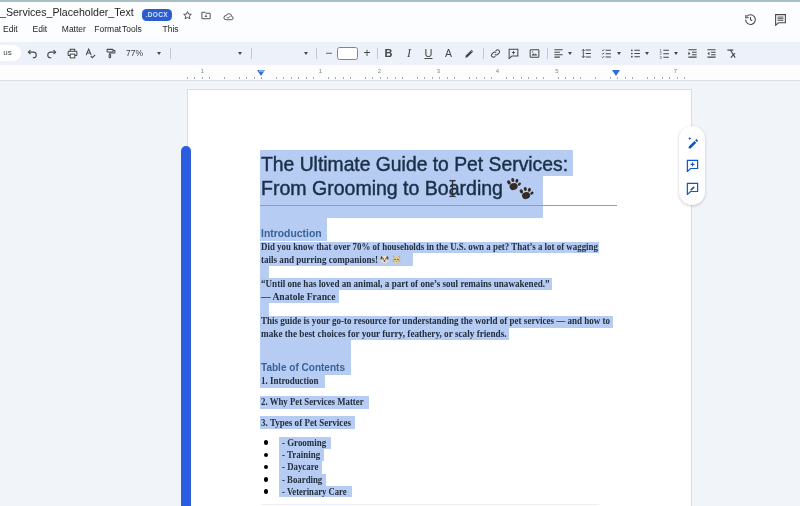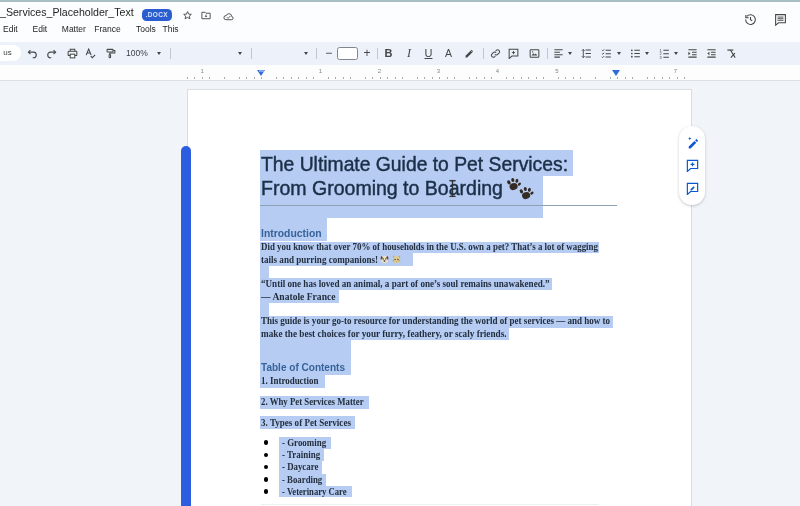--- a/index.html
+++ b/index.html
@@ -49,22 +49,22 @@
     <path d="M3.4 3.5v5.2h5.2" fill="none"></path>
     <path d="M12 7.5v4.8l3.2 1.9"></path>
   </svg>
 <svg class="abs" style="left:774px;top:13px" width="13" height="13" viewBox="0 0 24 24" fill="none" stroke="#444746" stroke-width="2">
     <path d="M3 3h18v15H8.4L3 22.4V3z"></path>
     <path d="M6.5 7.5h11M6.5 10.5h11M6.5 13.5h11" stroke-width="1.7"></path>
   </svg>
 <span class="mitem" style="left:3px">Edit</span>
 <span class="mitem" style="left:32.5px">Edit</span>
 <span class="mitem" style="left:61.8px">Matter</span>
-<span class="mitem" style="left:94.3px">France</span>
-<span class="mitem" style="left:136px">Tools</span>
+<span class="mitem" style="left:94.3px">Format</span>
+<span class="mitem" style="left:122px">Tools</span>
 <span class="mitem" style="left:162.5px">This</span>
 <div id="toolbar" class="abs"></div>
 <div id="menuspill" class="abs">us</div>
 <span class="ti" style="left:32.6px">
     <svg width="11" height="11" viewBox="0 0 24 24">
       <path d="M7.5 4.5L3 9l4.5 4.5" fill="none" stroke="#444746" stroke-width="2.4"></path>
       <path d="M3.8 9H14a6.2 6.2 0 0 1 0 12.4h-1.5" fill="none" stroke="#444746" stroke-width="2.4"></path>
     </svg>
   </span>
 <span class="ti" style="left:51.4px">
@@ -86,21 +86,21 @@
       <path d="M12.5 17.5l3.5 3.5 6-6" fill="none" stroke="#444746" stroke-width="2.4"></path>
     </svg>
   </span>
 <span class="ti" style="left:110px">
     <svg width="11" height="11" viewBox="0 0 24 24">
       <rect x="4.5" y="3" width="13" height="5.5" rx="1" fill="none" stroke="#444746" stroke-width="2.2"></rect>
       <path d="M17.5 5.5h4v5.5H10.5v3" fill="none" stroke="#444746" stroke-width="2.2"></path>
       <rect x="9" y="14" width="3.2" height="7.5" rx="1.4" fill="none" stroke="#444746" stroke-width="2.2"></rect>
     </svg>
   </span>
-<span class="abs" style="left:126px;top:42px;height:22.5px;display:flex;align-items:center;font-size:8.5px;color:#3c4043;">100%</span>
+<span class="abs" style="left:126px;top:42px;height:22.5px;display:flex;align-items:center;font-size:8.5px;color:#3c4043;">77%</span>
 <span class="ti" style="left:159px">
     <span class="darr"></span>
   </span>
 <span class="tsep" style="left:169.8px"></span>
 <span class="tsep" style="left:250.8px"></span>
 <span class="tsep" style="left:316.3px"></span>
 <span class="tsep" style="left:376.8px"></span>
 <span class="tsep" style="left:482.6px"></span>
 <span class="tsep" style="left:547.2px"></span>
 <span class="ti" style="left:240px">

